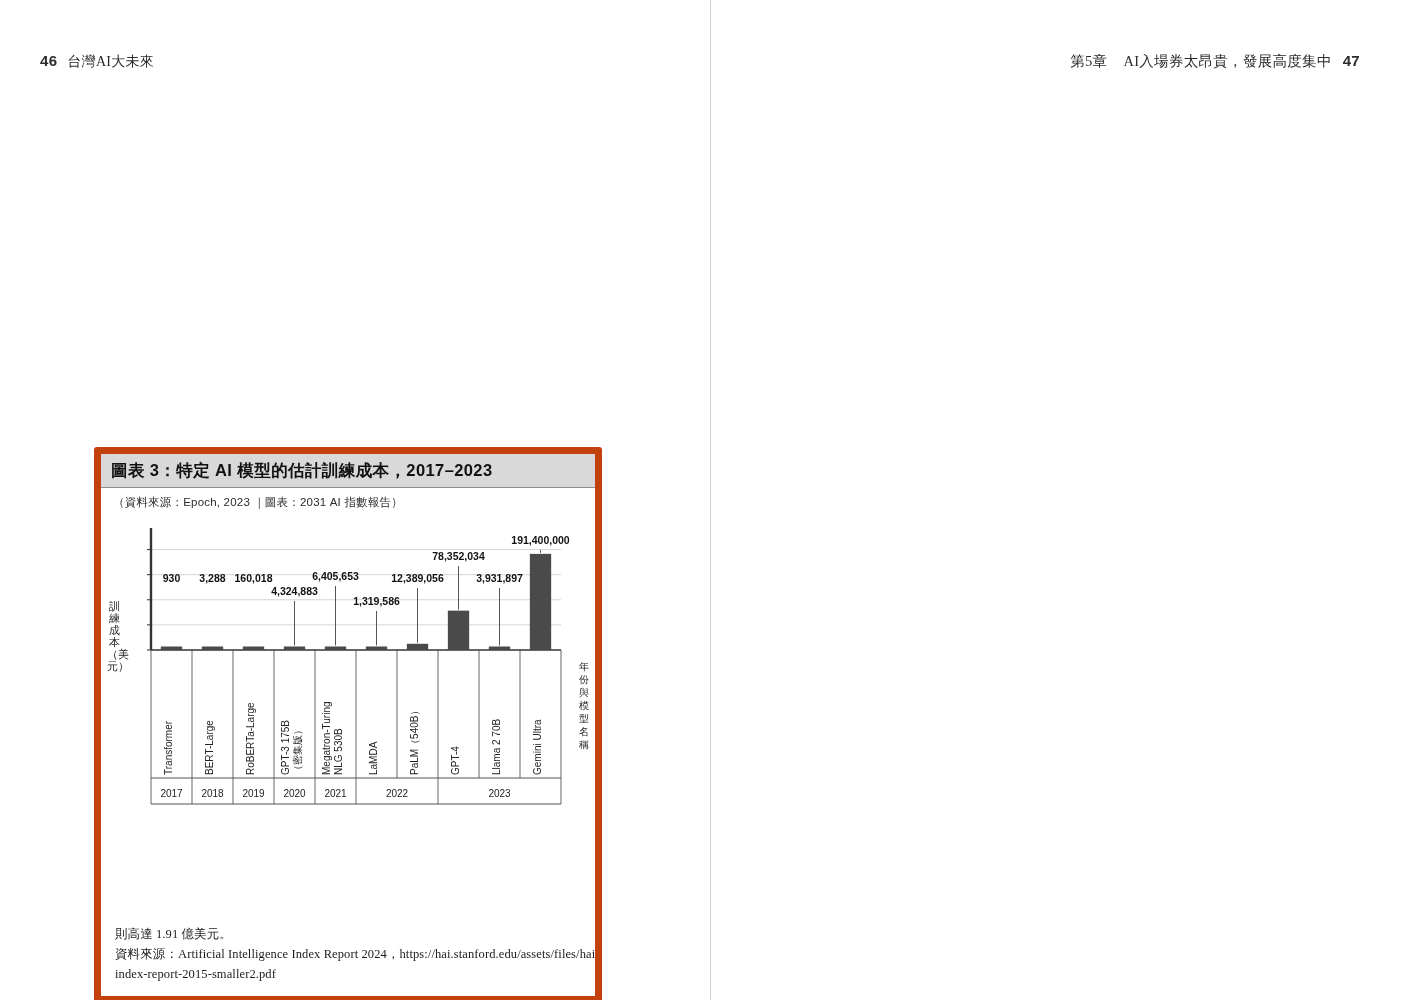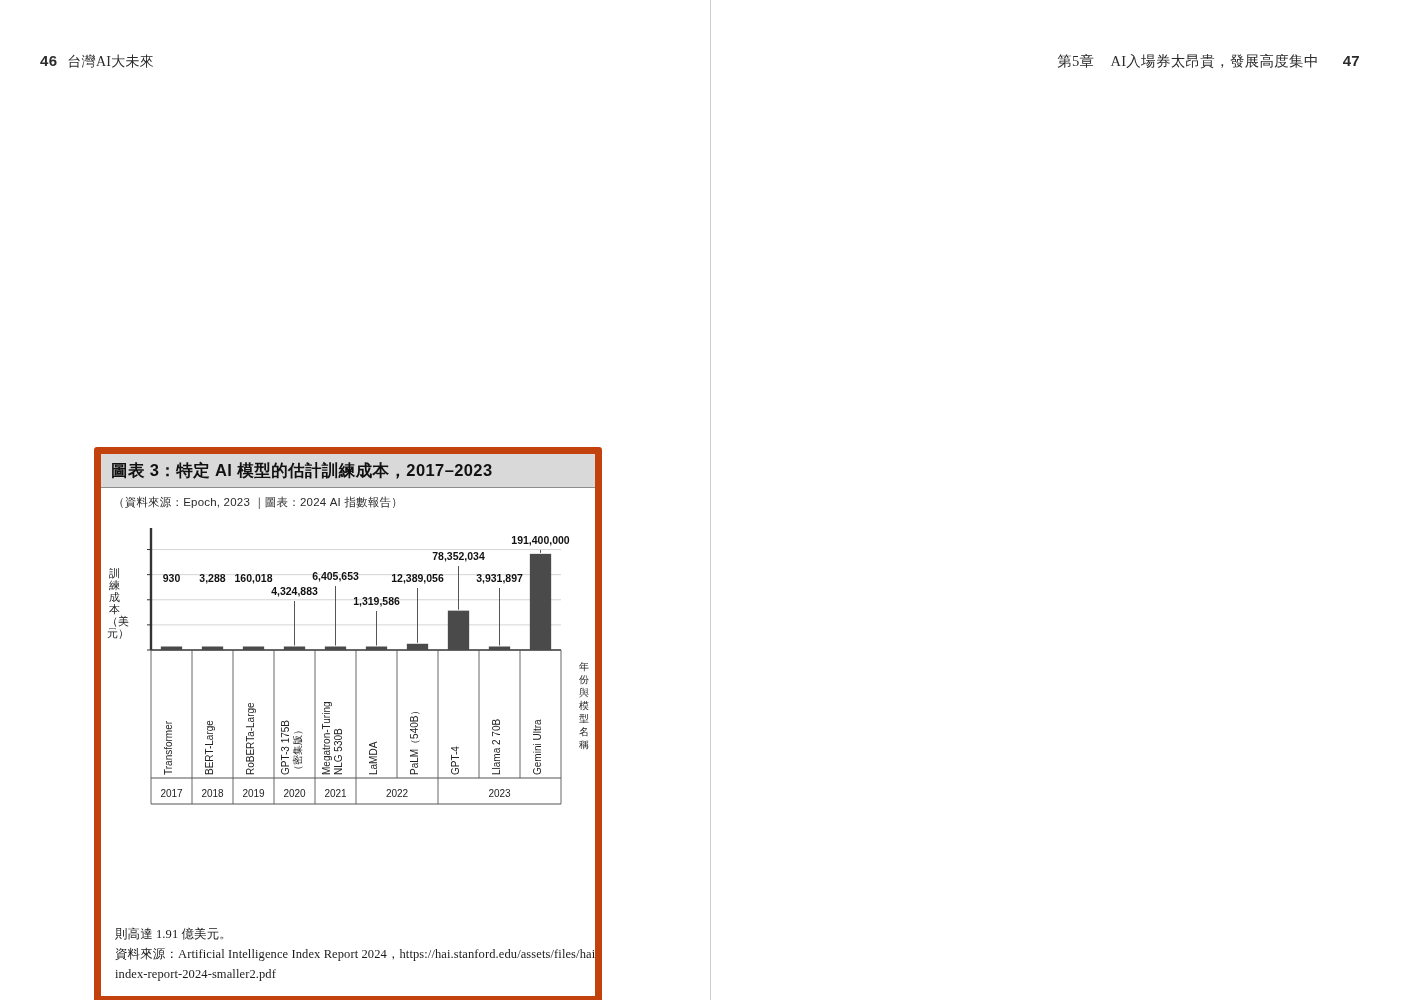--- a/index.html
+++ b/index.html
@@ -26,21 +26,21 @@
   }
 
   
   .runhead {
     position: absolute; top: 52px;
     font-size: 14.5px; color: #2b2b2b;
     letter-spacing: 0.3px;
     white-space: nowrap;
   }
   .runhead-left  { left: 40px; display: flex; align-items: baseline; gap: 10px; }
-  .runhead-right { right: 55px; display: flex; align-items: baseline; gap: 24px; }
+  .runhead-right { right: 55px; display: flex; align-items: baseline; gap: 11px; }
   .folio { font-size: 15px; font-weight: bold; font-family: "Liberation Sans", sans-serif; }
   .runhead-title { font-size: 14px; }
   .runhead-chapter { display: flex; gap: 16px; }
 
   
   .col {
     position: absolute;
     font-size: 20.5px;
     line-height: 39px;
     color: #1b1b1b;
@@ -92,23 +92,23 @@
     letter-spacing: 0.2px;
   }
 
   
   .chart-wrap {
     position: relative;
     width: 100%; height: 305px;
     margin-top: 2px;
   }
   .ylabel {
-    position: absolute; left: 6px; top: 56px;
+    position: absolute; left: 6px; top: 88px;
     width: 15px;
-    font-family: Liberation Mono, monospace;
+    font-family: Liberation Serif, serif;
     font-size: 11px;
     line-height: 12px;
     color: #222;
     text-align: center;
     word-break: break-all;
   }
   .xlabel-right {
     position: absolute; right: 4px; top: 148px;
     width: 14px;
     font-family: Liberation Sans, sans-serif;
@@ -144,21 +144,21 @@
   <div class="page page-left">
 
     <div class="runhead runhead-left">
       <span class="folio">46</span>
       <span class="runhead-title">台灣AI大未來</span>
     </div>
 
 
     <div class="figure">
       <div class="fig-title">圖表 3：特定 AI 模型的估計訓練成本，2017–2023</div>
-      <div class="fig-source">（資料來源：Epoch, 2023 ｜圖表：2024 AI 指數報告）</div>
+      <div class="fig-source">（資料來源：Epoch, 2023 ｜圖表：2031 AI 指數報告）</div>
 
       <div class="chart-wrap">
         <div class="ylabel">訓練成本（美元）</div>
         <div class="xlabel-right">年份與模型名稱</div>
         <div class="plot">
           <svg id="chart-svg" width="434" height="290" viewBox="0 0 434 290">
               <line x1="2" y1="130" x2="6" y2="130" stroke="#333333" stroke-width="1"></line>
               <text x="0" y="133.5" text-anchor="end" font-family="&quot;Liberation Sans&quot;, sans-serif" font-size="9.5" fill="#222">0</text>
               <line x1="6" y1="104.88372093023256" x2="416" y2="104.88372093023256" stroke="#c9c9c9" stroke-width="0.8"></line>
               <line x1="2" y1="104.88372093023256" x2="6" y2="104.88372093023256" stroke="#333333" stroke-width="1"></line>
@@ -241,21 +241,21 @@
               <text x="354.5" y="277" text-anchor="middle" font-family="&quot;Liberation Sans&quot;, sans-serif" font-size="10" fill="#222">2023</text>
               <line x1="416" y1="258" x2="416" y2="284" stroke="#555" stroke-width="0.9"></line>
               <line x1="6" y1="258" x2="6" y2="284" stroke="#555" stroke-width="0.9"></line>
             </svg>
         </div>
       </div>
 
       <div class="footnote">
         <span class="ln">則高達 1.91 億美元。</span>
         <span class="ln">資料來源：Artificial Intelligence Index Report 2024，https://hai.stanford.edu/assets/files/hai_ai-</span>
-        <span class="ln">index-report-2024-smaller2.pdf</span>
+        <span class="ln">index-report-2015-smaller2.pdf</span>
       </div>
     </div>
   </div>
 
   <div class="gutter"></div>
 
   <div class="page page-right">
 
     <div class="runhead runhead-right">
       <span class="runhead-chapter">

